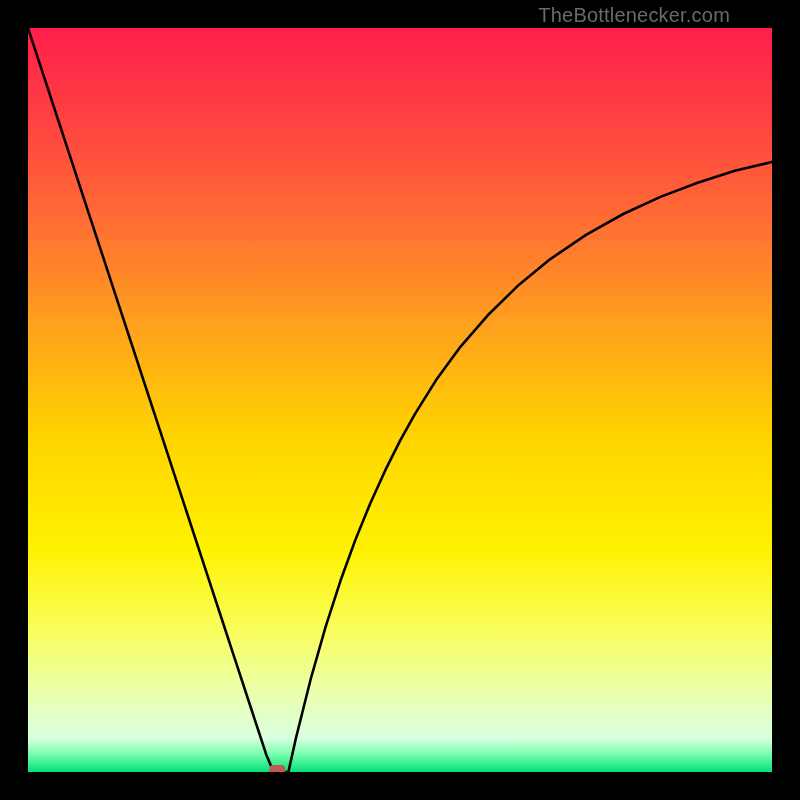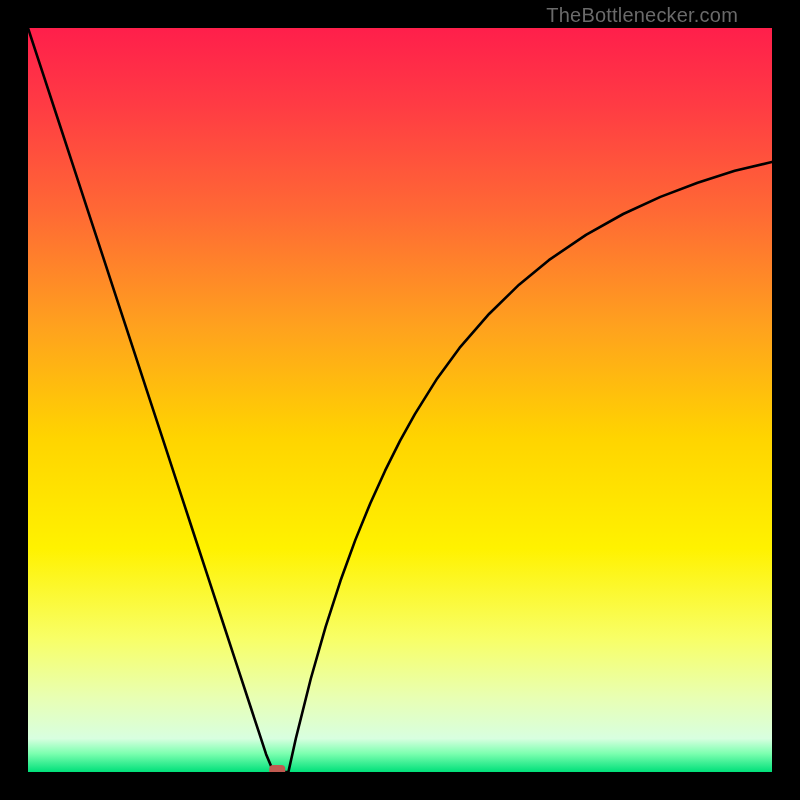--- a/index.html
+++ b/index.html
@@ -11,21 +11,20 @@
     overflow: hidden;
     font-family: Arial, Helvetica, sans-serif;
   }
   .frame {
     position: absolute;
     left: 0;
     top: 0;
     width: 740px;
     height: 800px;
     background: #000;
-    padding-left: 8px;
   }
   .plot {
     position: absolute;
     left: 28px;
     top: 28px;
     width: 744px;
     height: 744px;
     
   }
   .watermark {

